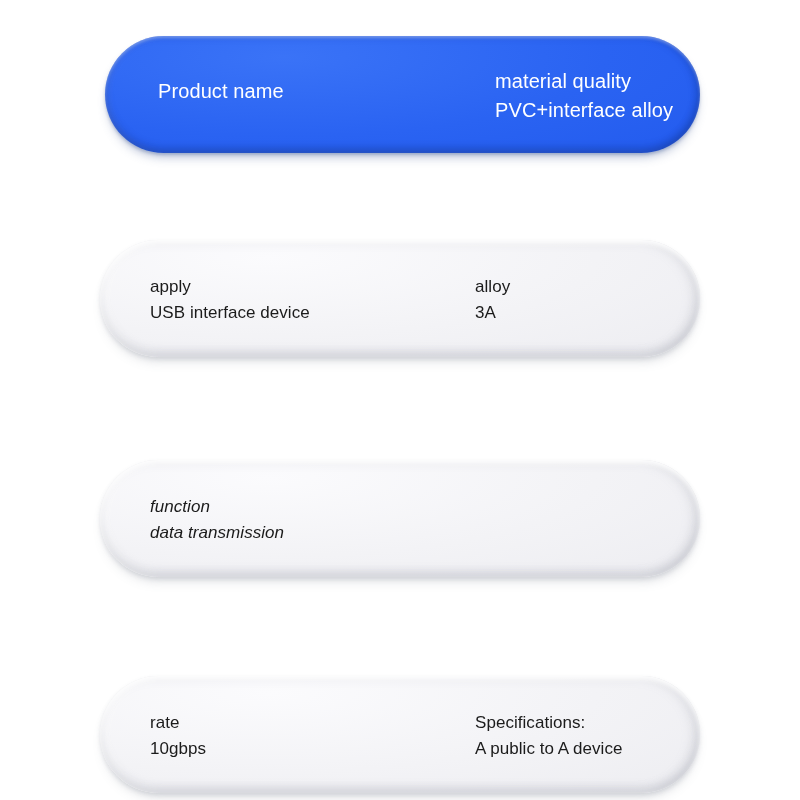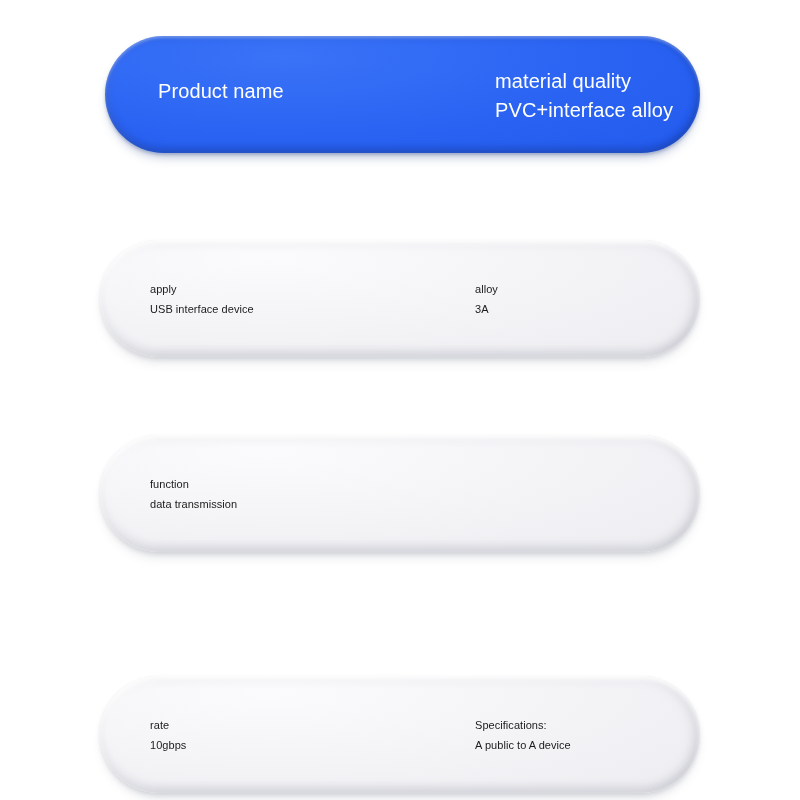--- a/index.html
+++ b/index.html
@@ -59,21 +59,21 @@
     box-shadow:
       0 8px 12px -5px rgba(120, 125, 140, 0.30),
       0 2px 4px rgba(120, 125, 140, 0.16),
       inset 0 3px 5px rgba(255, 255, 255, 0.95),
       inset 0 -5px 10px rgba(150, 153, 165, 0.30),
       inset 5px 0 10px rgba(255, 255, 255, 0.70),
       inset -6px 0 12px rgba(150, 153, 165, 0.26);
   }
 
   .spec-card.card-2 { top: 240px; }
-  .spec-card.card-3 { top: 435px; }
+  .spec-card.card-3 { top: 460px; font-style: italic; }
   .spec-card.card-4 { top: 676px; }
 
   
   .card-columns {
     position: relative;
     width: 100%;
     height: 100%;
   }
 
   .spec-col {
@@ -101,21 +101,21 @@
     font-size: 20px;
     font-weight: normal;
     letter-spacing: 0.1px;
   }
 
   .is-primary .spec-label { margin-bottom: 9px; }
 
   .is-neutral .spec-label,
   .is-neutral .spec-value {
     color: #1b1b1b;
-    font-size: 11px;
+    font-size: 17px;
     font-weight: normal;
     letter-spacing: 0.05px;
   }
 
   .is-neutral .spec-label { margin-bottom: 9px; }
 </style>
 </head>
 <body>
 
 <div class="spec-sheet">

